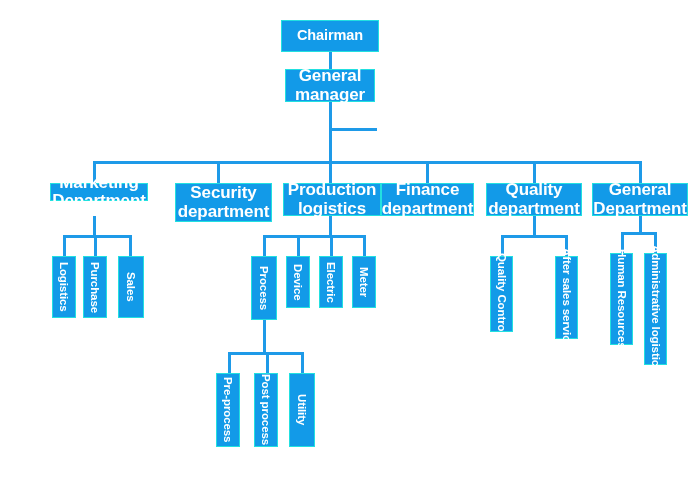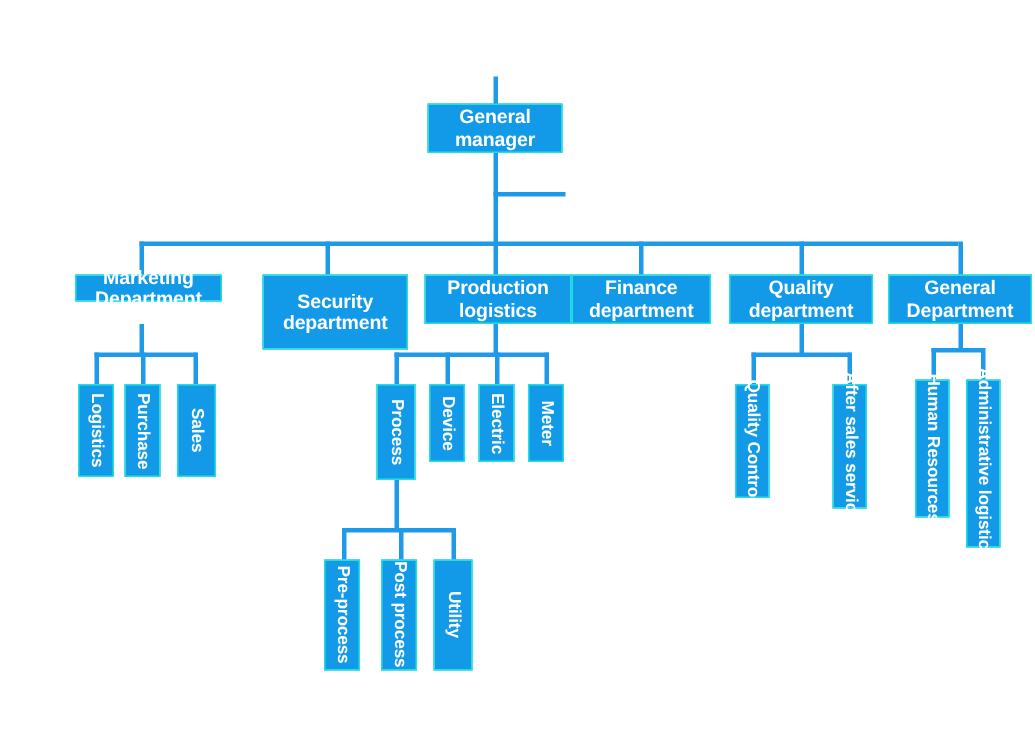--- a/index.html
+++ b/index.html
@@ -40,21 +40,21 @@
     line-height: 1.08;
     letter-spacing: -0.1px;
     font-weight: 600;
     -webkit-font-smoothing: antialiased;
   }
   .node .label {
     display: block;
     white-space: pre-line;
   }
   
-  .node.h-node { font-size: 13px; }
+  .node.h-node { font-size: 17px; }
   .node.h-node.root { font-size: 14.5px; }
 
   
   .node.v-node {
     font-size: 11.5px;
     font-weight: 600;
   }
   .node.v-node .label {
     writing-mode: vertical-rl;
     text-orientation: mixed;
@@ -103,33 +103,36 @@
   <div class="line line-h" style="left:621px; top:232px; width:35px;"></div>
   <div class="line line-v" style="left:621px; top:232px; height:21px;"></div>
   <div class="line line-v" style="left:654px; top:232px; height:21px;"></div>
 
   <div class="line line-v" style="left:263px; top:319px; height:34px;"></div>
   <div class="line line-h" style="left:228px; top:352px; width:74px;"></div>
   <div class="line line-v" style="left:228px; top:352px; height:21px;"></div>
   <div class="line line-v" style="left:266px; top:352px; height:21px;"></div>
   <div class="line line-v" style="left:301px; top:352px; height:21px;"></div>
 
+  <div class="node h-node root" style="left:281px; top:20px; width:98px; height:32px;">
+    <span class="label">Chairman</span>
+  </div>
 
   <div class="node h-node" style="left:285px; top:69px; width:90px; height:33px;">
     <span class="label">General
 manager</span>
   </div>
 
 
   <div class="node h-node" style="left:50px; top:183px; width:98px; height:18px;">
     <span class="label">Marketing
 Department</span>
   </div>
 
-  <div class="node h-node" style="left:175px; top:183px; width:97px; height:50px;">
+  <div class="node h-node" style="left:175px; top:183px; width:97px; height:39px;">
     <span class="label">Security
 department</span>
   </div>
 
   <div class="node h-node" style="left:283px; top:183px; width:98px; height:33px;">
     <span class="label">Production
 logistics</span>
   </div>
 
   <div class="node h-node" style="left:381px; top:183px; width:93px; height:33px;">

